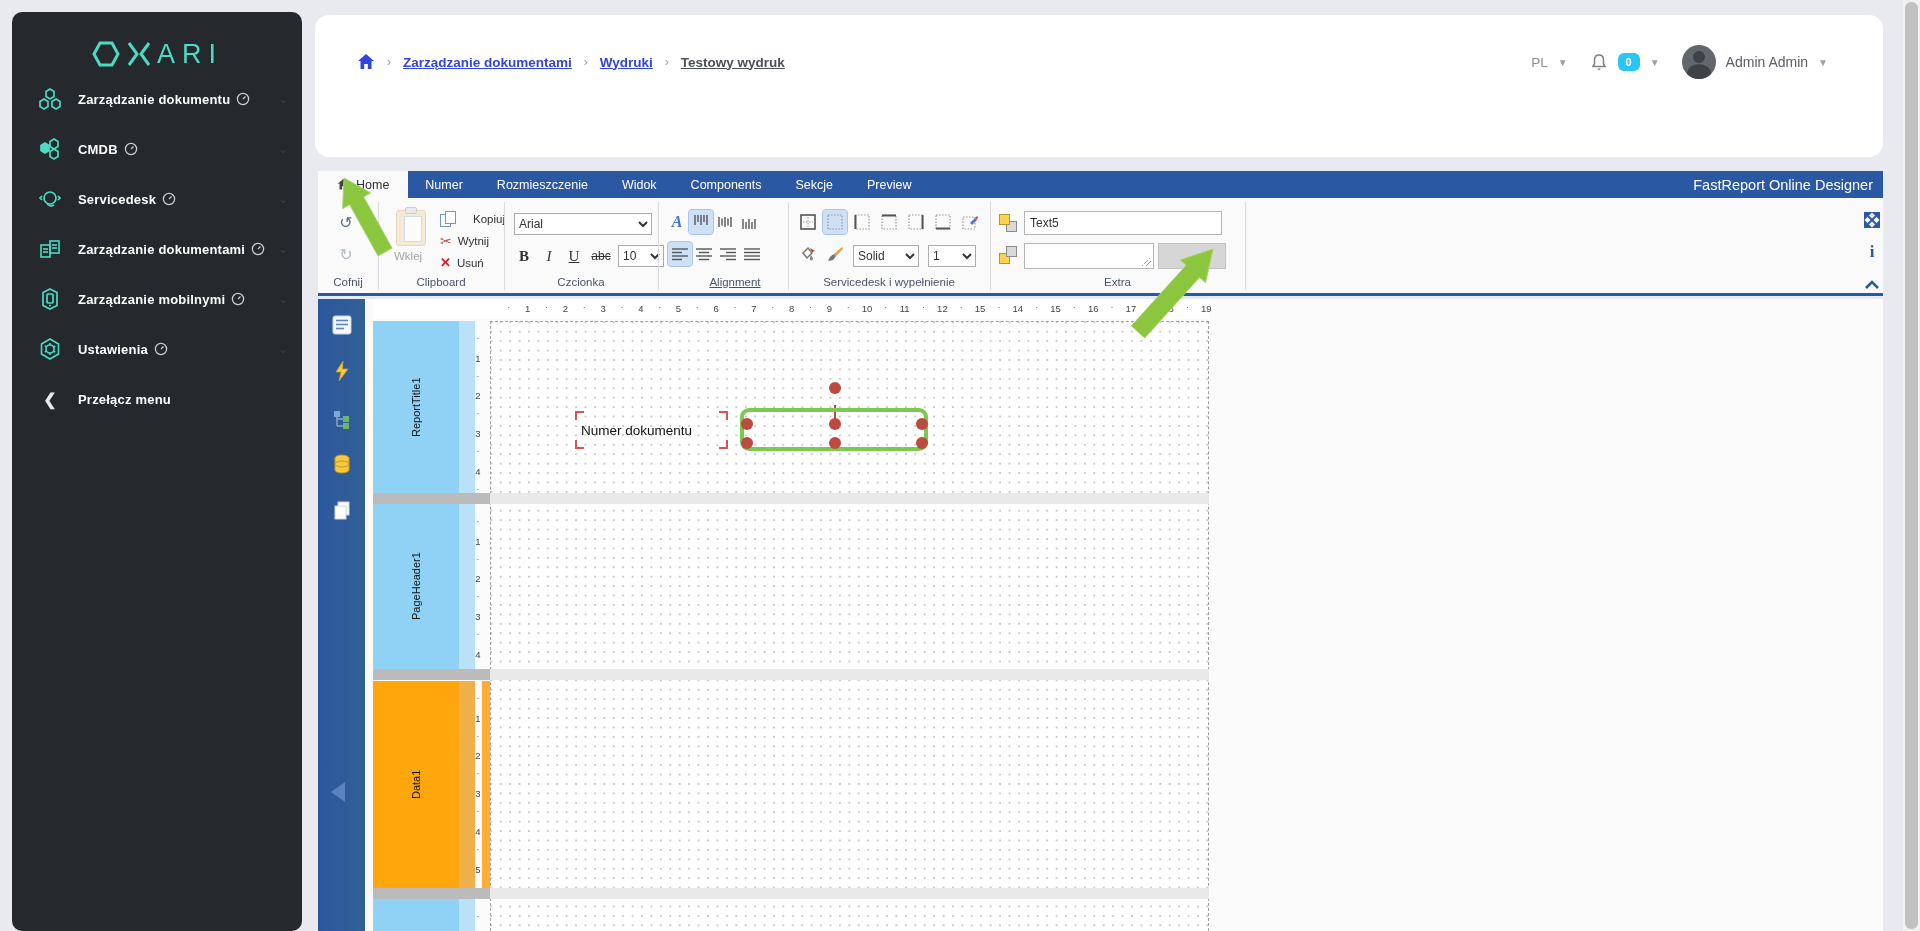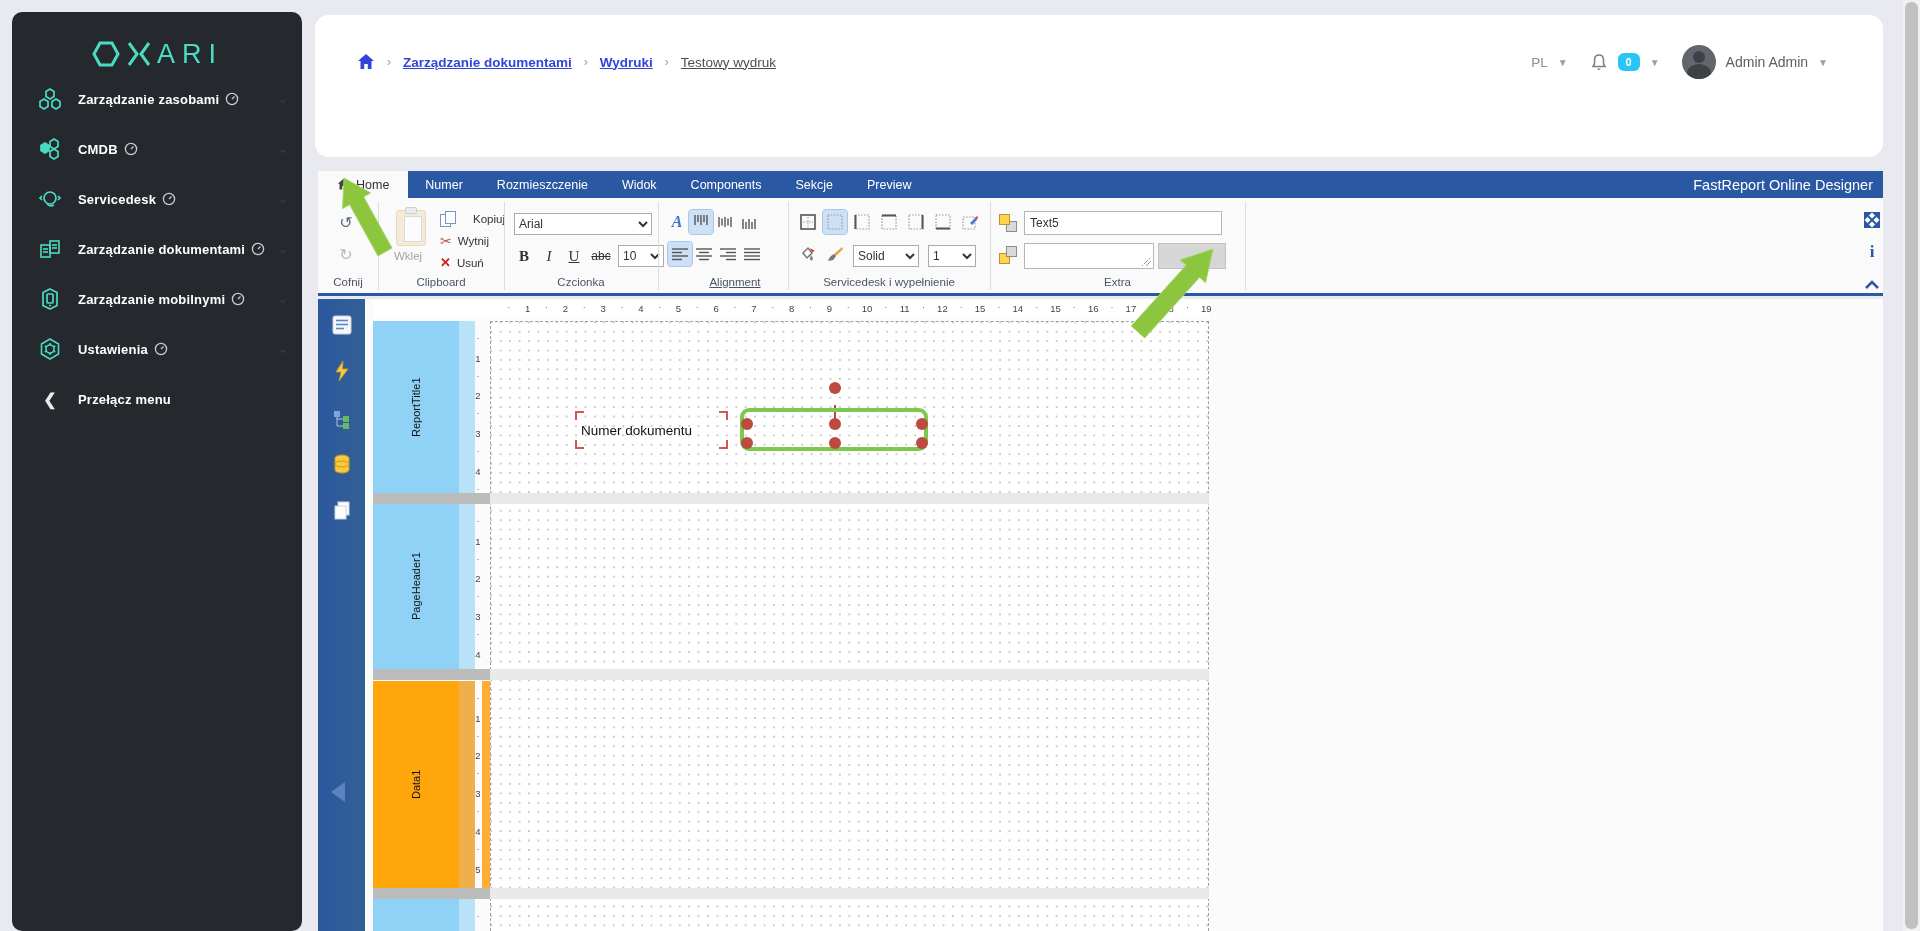--- a/index.html
+++ b/index.html
@@ -17,21 +17,21 @@
   .gauge { margin-left:6px; }
   .nav-chev { position:absolute; right:14px; color:#3A4046; font-size:12px; }
   #toggle-row { margin-top:0; }
   #toggle-row .nav-icon { color:#E8EAEC; font-size:16px; font-weight:700; }
 
   
   #topcard { left:315px; top:15px; width:1568px; height:142px; background:#FFFFFF; border-radius:14px; }
   #crumbs { position:absolute; left:42px; top:38px; display:flex; align-items:center; gap:12px; font-size:13.5px; }
   .crumb-sep { color:#9AA0A8; font-size:12px; }
   .crumb-link { color:#3345D8; text-decoration:underline; font-weight:700; cursor:pointer; }
-  .crumb-current { color:#4A5056; text-decoration:underline; font-weight:400; }
+  .crumb-current { color:#4A5056; text-decoration:underline; font-weight:700; }
   #userbox { position:absolute; right:55px; top:30px; display:flex; align-items:center; gap:10px;text-align:center; }
   .lang { color:#8A9097; font-size:13.5px; }
   .caret { color:#9AA0A8; font-size:10px; }
   .badge { background:#29C5F6; color:#fff; font-size:11px; font-weight:700; border-radius:6px; padding:3px 8px; }
   .avatar { width:34px; height:34px; border-radius:50%; background:#62676D; overflow:hidden; position:relative; }
   .avatar:before { content:""; position:absolute; left:11px; top:6px; width:12px; height:12px; border-radius:50%; background:#3E4247; }
   .avatar:after { content:""; position:absolute; left:5px; top:19px; width:24px; height:18px; border-radius:50% 50% 0 0; background:#3E4247; }
   .username { color:#5A6066; font-size:14px; }
 
   
@@ -129,21 +129,21 @@
   <div class="nav-item">
     <span class="nav-icon">
       <svg width="24" height="24" viewBox="0 0 24 24">
           <g fill="none" stroke="#4BDBC3" stroke-width="1.7">
         <polygon points="12,2 16,4.5 16,9.5 12,12 8,9.5 8,4.5"></polygon>
         <polygon points="6,12 10,14.5 10,19.5 6,22 2,19.5 2,14.5"></polygon>
         <polygon points="18,12 22,14.5 22,19.5 18,22 14,19.5 14,14.5"></polygon>
           </g>
         </svg>
     </span>
-    <span class="nav-label">Zarządzanie zasobami</span>
+    <span class="nav-label">Zarządzanie dokumentu</span>
     <svg class="gauge" width="14" height="14" viewBox="0 0 14 14">
         <circle cx="7" cy="7" r="5.6" fill="none" stroke="#C9CED3" stroke-width="1.3"></circle>
         <line x1="7" y1="7" x2="9.5" y2="4.5" stroke="#C9CED3" stroke-width="1.3"></line>
       </svg>
     <span class="nav-chev">⌄</span>
   </div>
 
   <div class="nav-item">
     <span class="nav-icon">
       <svg width="24" height="24" viewBox="0 0 24 24">

